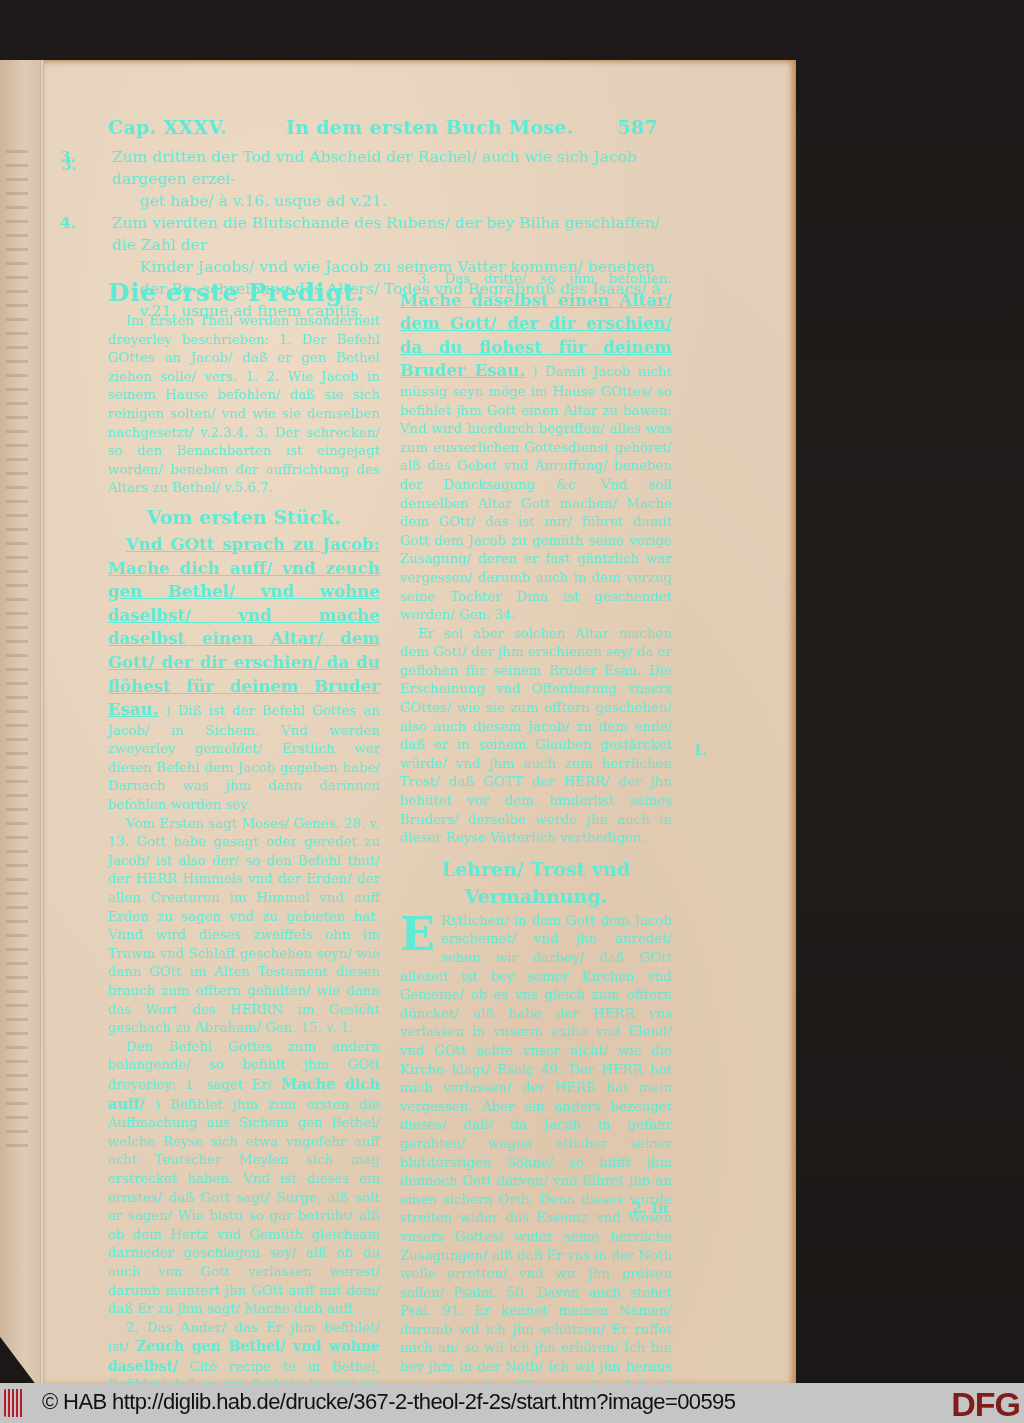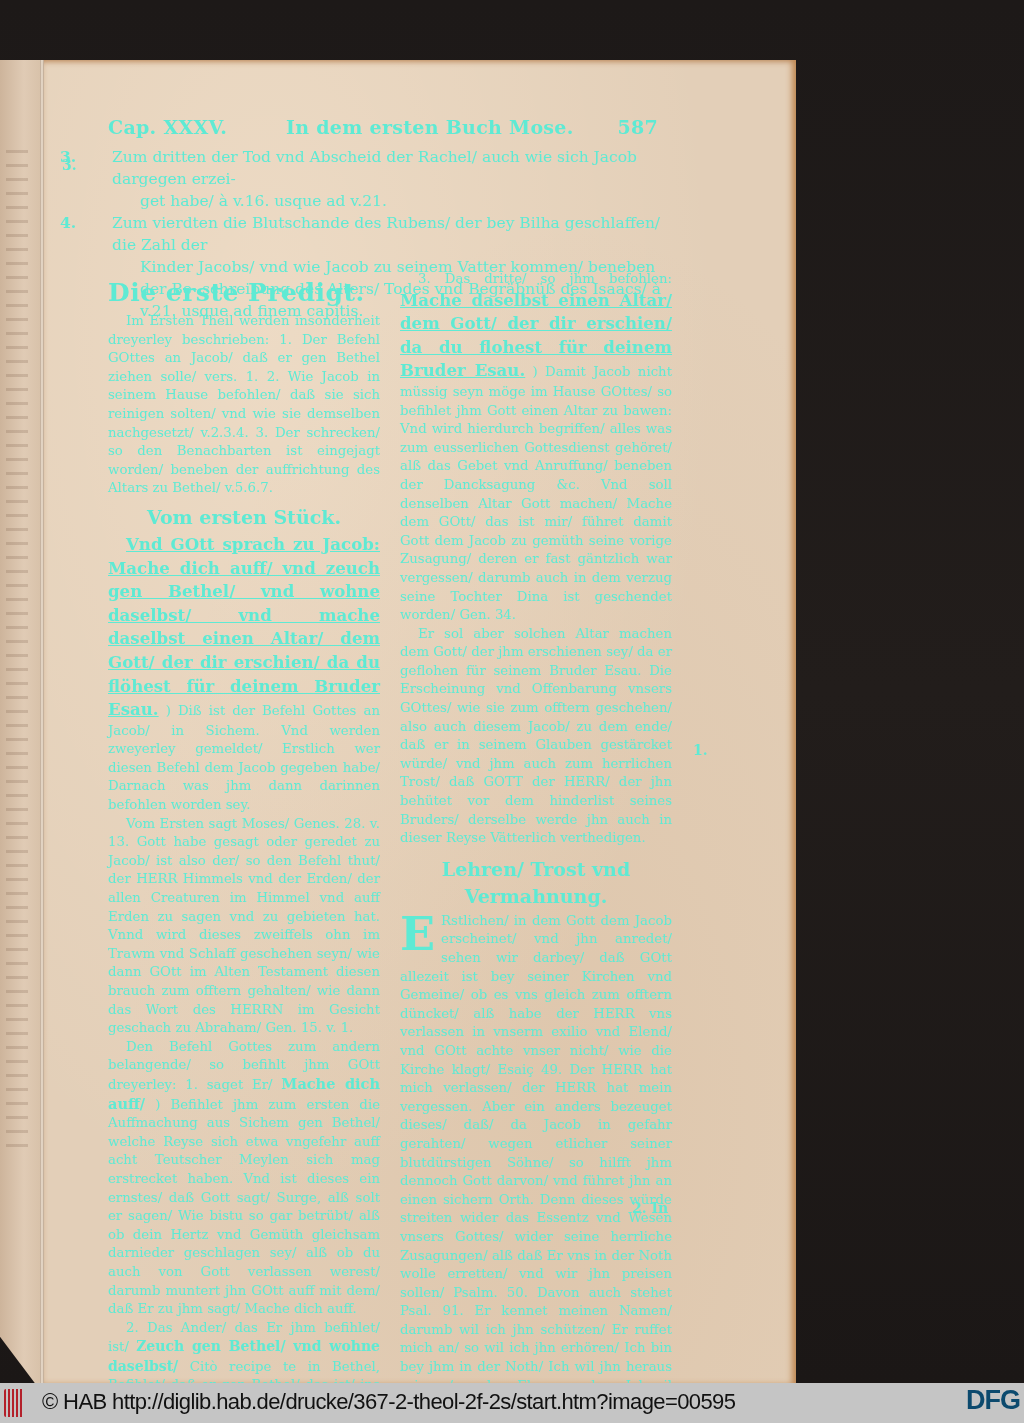--- a/index.html
+++ b/index.html
@@ -74,21 +74,21 @@
   }
   .footer .logo-bars {
     position:absolute; left:4px; top:6px; width:20px; height:28px;
     background:repeating-linear-gradient(90deg,#b3202a 0 2px,transparent 2px 4px);
     border-radius:2px;
   }
   .footer .credit {
     position:absolute; left:42px; top:6px; font-family:"Liberation Sans", sans-serif; font-size:22px; color:#111; letter-spacing:-0.6px; white-space:nowrap;
   }
   .footer .dfg {
-    position:absolute; right:4px; top:2px; font-family:"Liberation Sans", sans-serif; font-size:27px; font-weight:bold; color:#0c4a6e; letter-spacing:-1px;
+    position:absolute; right:4px; top:2px; font-family:"Liberation Sans", sans-serif; font-size:34px; font-weight:bold; color:#7f1d1d; letter-spacing:-1px;
   }
 </style>
 </head>
 <body>
 
 <div class="bg-dark"></div>
 <div class="left-leaf">
     <div class="ghost"></div>
   </div>
 <div class="fold"></div>

